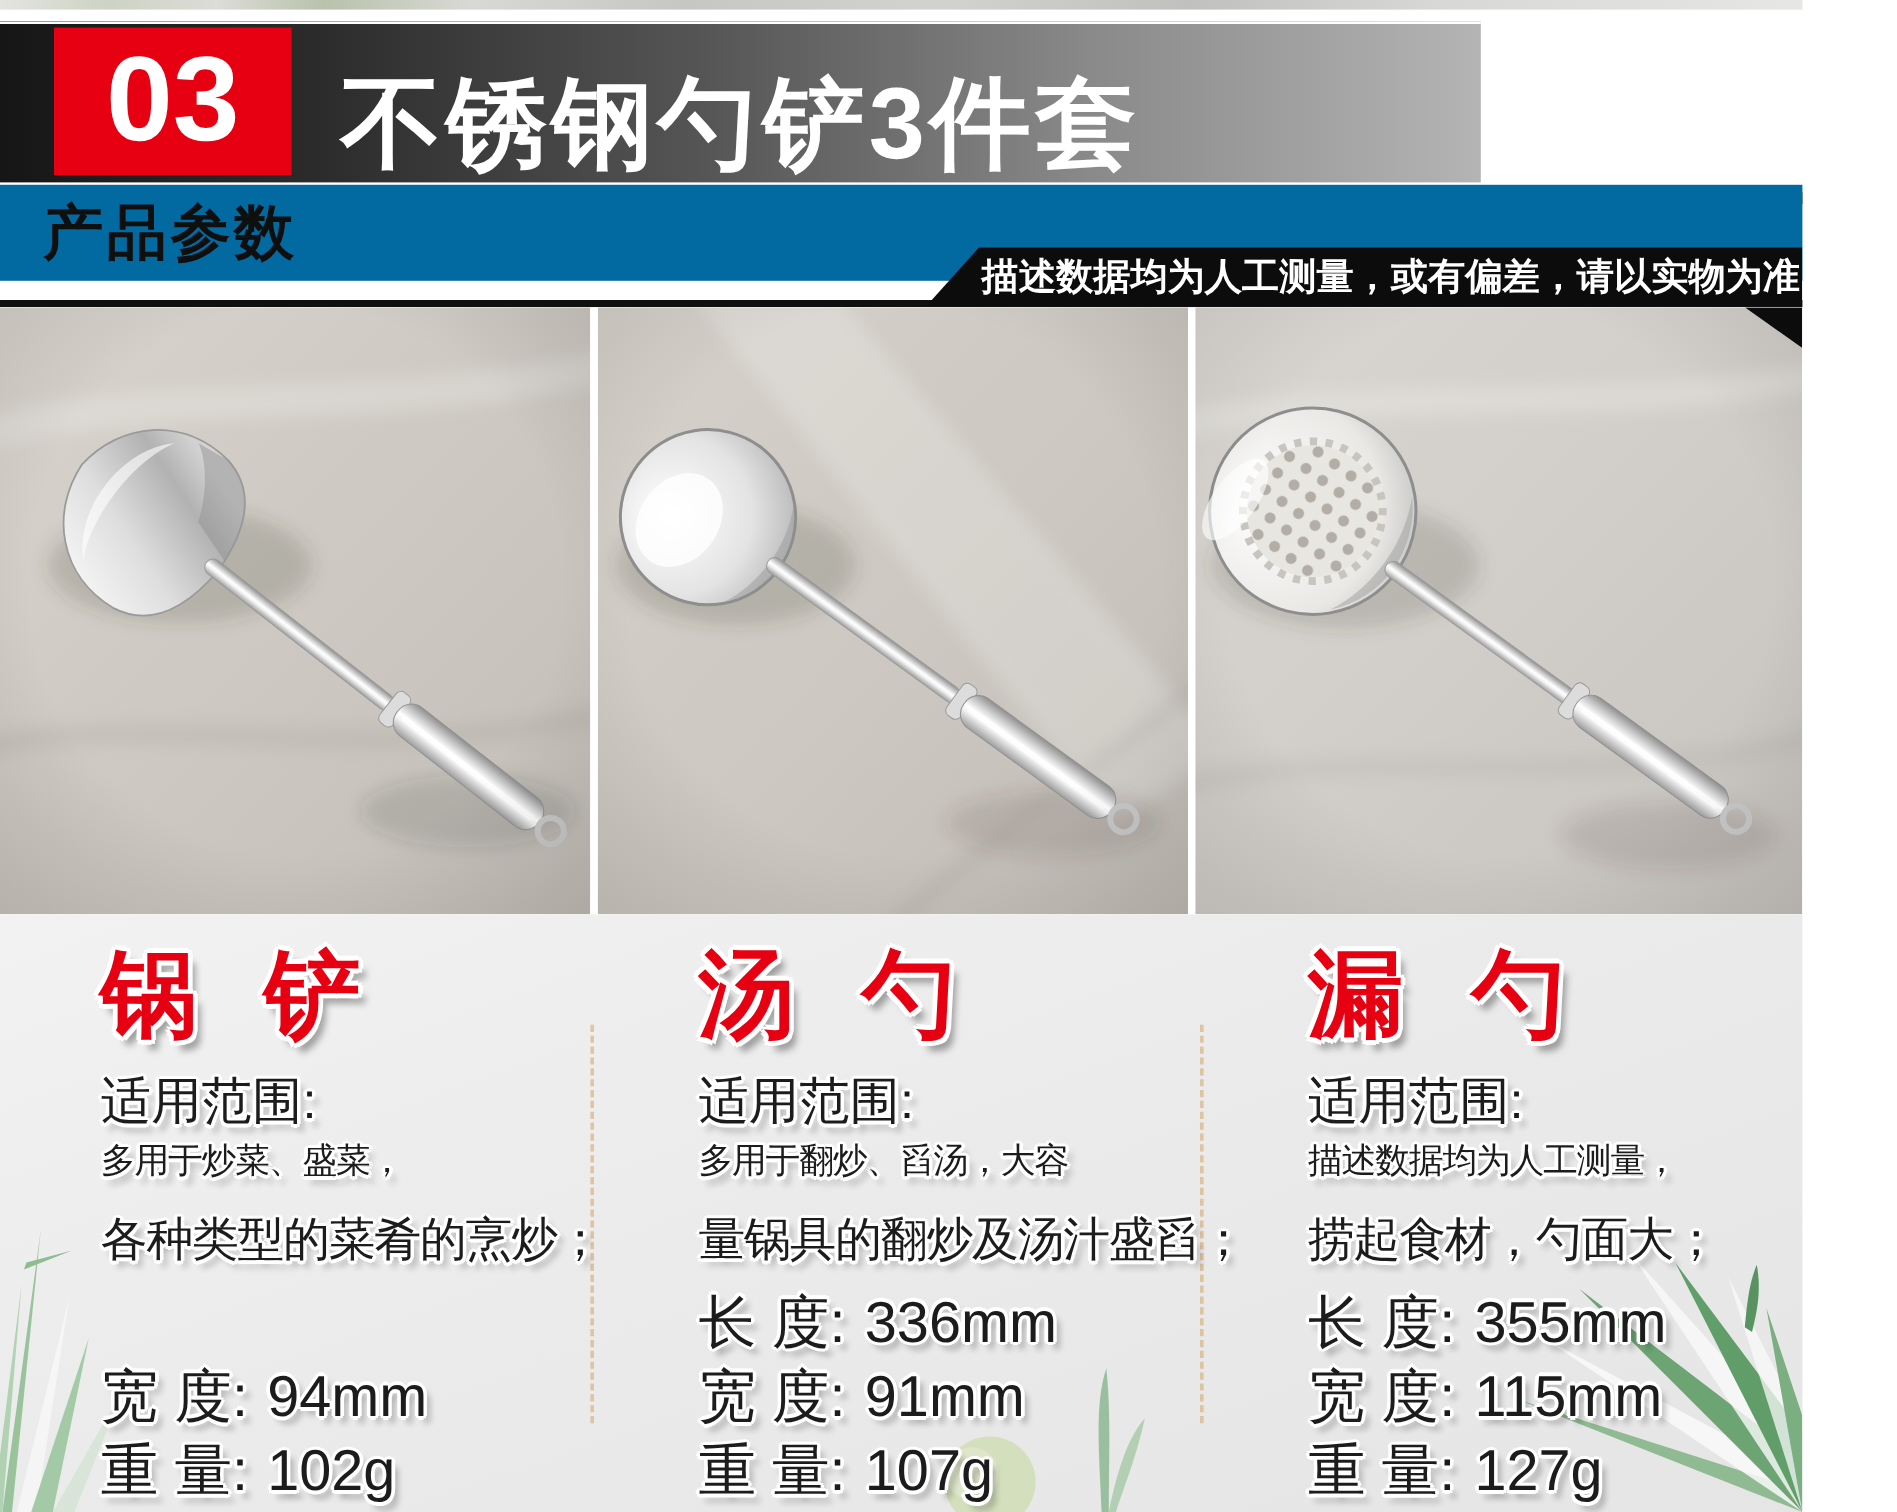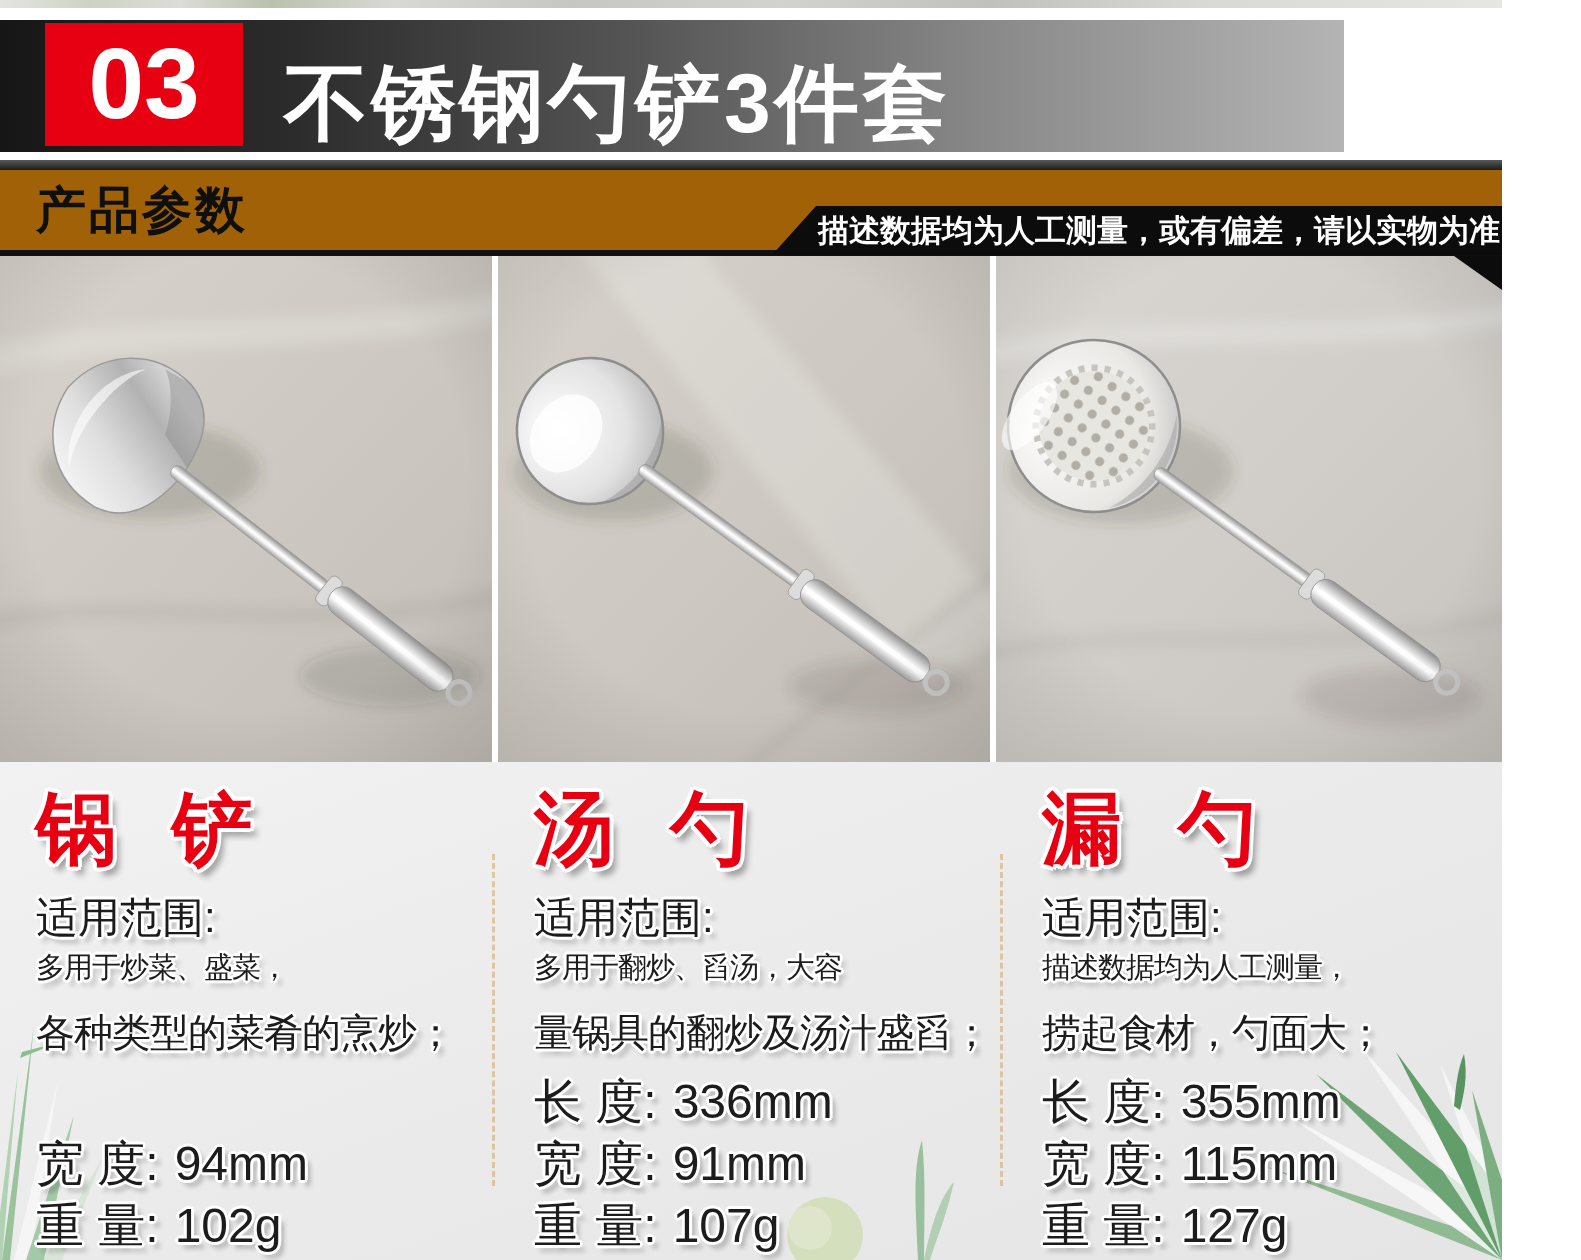--- a/index.html
+++ b/index.html
@@ -6,32 +6,32 @@
   #page{position:relative;width:1581px;height:1260px;background:#ffffff;overflow:hidden;
         font-family:"Liberation Sans","DejaVu Sans",sans-serif;}
   .content{position:absolute;left:0;top:0;width:1502px;height:1260px;}
 
   
   .top-strip{position:absolute;left:0;top:0;width:1502px;height:8px;
     background:linear-gradient(90deg,#e3e4e0 0%,#cdd3c4 6%,#dddcd8 12%,#b8c2ac 18%,#d8d8d4 26%,
       #c6c6c2 38%,#d2d2ce 52%,#c0c0be 66%,#d8d8d6 80%,#e6e6e4 100%);}
 
   
-  .header-bar{position:absolute;left:0;top:18px;width:1344px;height:134px;
+  .header-bar{position:absolute;left:0;top:18px;width:1234px;height:134px;
     background:linear-gradient(90deg,#161616 0%,#2c2c2c 22%,#565656 48%,#8a8a8a 74%,#b4b4b4 100%);
     box-shadow:0 2px 0 #ffffff inset;}
   .num-badge{position:absolute;left:45px;top:23px;width:198px;height:123px;background:#e60012;
     color:#ffffff;font-size:100px;font-weight:bold;text-align:center;line-height:121px;}
   .header-title{position:absolute;left:284px;top:18px;height:134px;line-height:134px;
     color:#ffffff;font-size:84px;font-weight:bold;letter-spacing:4px;white-space:nowrap;}
 
   
   .dark-rule{position:absolute;left:0;top:160px;width:1502px;height:10px;
     background:linear-gradient(#585858,#1c1c1c);}
-  .params-band{position:absolute;left:0;top:170px;width:1502px;height:80px;background:#a16207;}
+  .params-band{position:absolute;left:0;top:154px;width:1502px;height:80px;background:#0369a1;}
   .params-title{position:absolute;left:36px;top:0;height:80px;line-height:80px;color:#0f0f0f;
     font-size:50px;font-weight:bold;letter-spacing:3px;white-space:nowrap;}
   .black-rule{position:absolute;left:0;top:250px;width:1502px;height:6px;background:#101010;}
   .disclaimer{position:absolute;left:772px;top:206px;width:730px;height:49px;background:#0c0c0c;
     clip-path:polygon(44px 0,100% 0,100% 100%,0 100%);
     color:#ffffff;font-size:31px;font-weight:bold;line-height:49px;padding-left:46px;
     box-sizing:border-box;white-space:nowrap;}
 
   
   .photos{position:absolute;left:0;top:256px;width:1502px;height:506px;display:flex;gap:6px;background:#ffffff;}
@@ -41,21 +41,21 @@
   .corner-wedge{position:absolute;top:0;right:0;width:48px;height:34px;background:#0c0c0c;
     clip-path:polygon(0 0,100% 0,100% 100%);}
 
   
   .details{position:absolute;left:0;top:762px;width:1502px;height:498px;
     background:linear-gradient(160deg,#f2f2f2 0%,#ebebeb 45%,#e5e5e5 100%);overflow:hidden;}
   .sep{position:absolute;top:92px;height:332px;width:0;border-left:3px dashed rgba(213,164,100,0.55);}
   .sep1{left:492px;} .sep2{left:1000px;}
   .col{position:absolute;top:0;height:498px;}
   .col1{left:36px;width:450px;} .col2{left:534px;width:462px;} .col3{left:1042px;width:450px;}
-  .col > div{position:absolute;white-space:nowrap;}
+  .col > div{position:absolute;white-space:nowrap;margin-left:48px;}
   .p-title{top:14px;font-size:80px;font-weight:bold;color:#e60012;word-spacing:34px;
     text-shadow:-3px -3px 0 #fff,3px -3px 0 #fff,-3px 3px 0 #fff,3px 3px 0 #fff,0 -4px 0 #fff,
       0 4px 0 #fff,-4px 0 0 #fff,4px 0 0 #fff,6px 8px 6px rgba(0,0,0,0.35);}
   .halo{color:#1c1c1c;font-weight:normal;
     text-shadow:-2px -2px 0 #fff,2px -2px 0 #fff,-2px 2px 0 #fff,2px 2px 0 #fff,0 -3px 0 #fff,
       0 3px 0 #fff,-3px 0 0 #fff,3px 0 0 #fff,5px 6px 5px rgba(0,0,0,0.3);}
   .scope-label{top:128px;font-size:42px;}
   .line1{top:186px;font-size:29px;letter-spacing:-1px;}
   .line2{top:244px;font-size:39px;letter-spacing:-1px;}
   .spec{font-size:48px;}

